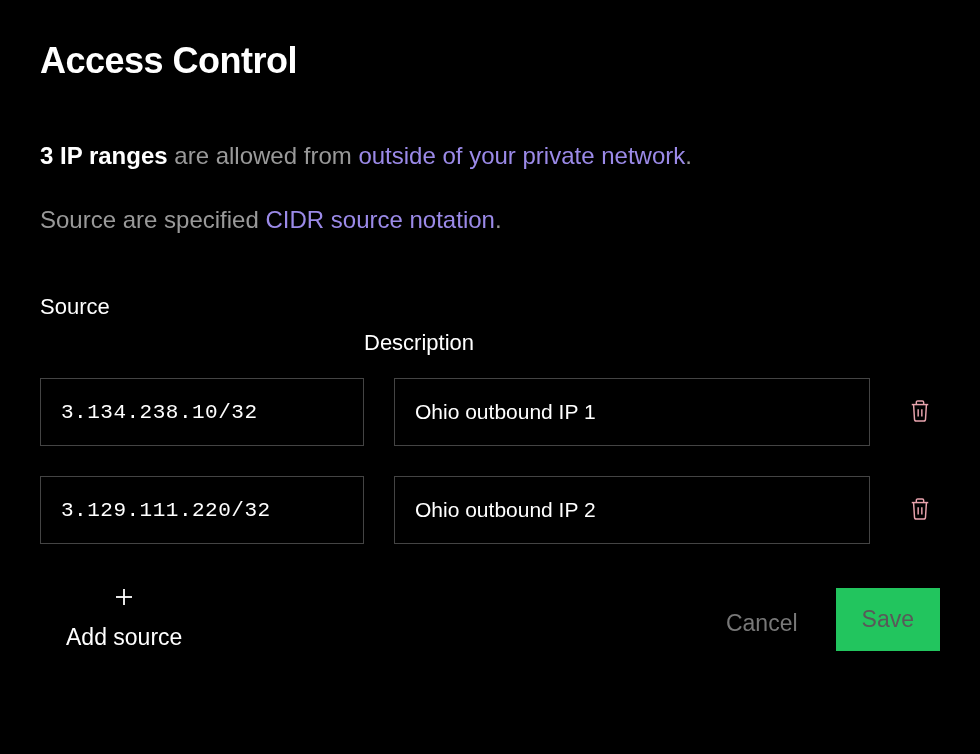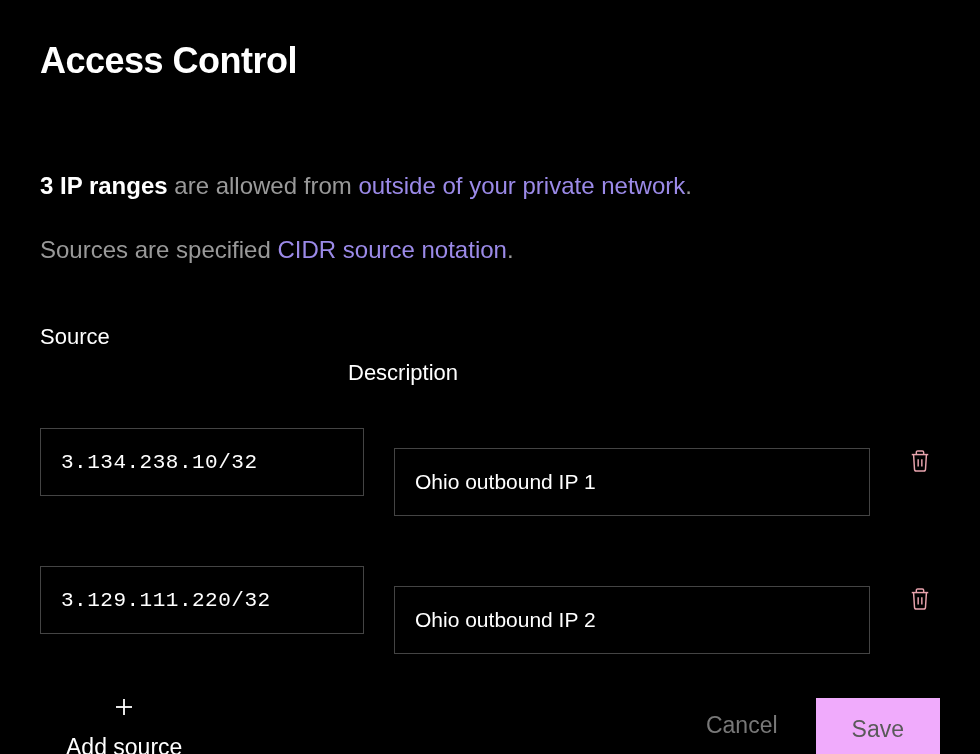--- a/index.html
+++ b/index.html
@@ -18,21 +18,21 @@
     }
 
     .container {
       padding: 40px;
     }
 
     .page-title {
       font-size: 36px;
       font-weight: 700;
       color: #ffffff;
-      margin-bottom: 90px;
+      margin-bottom: 60px;
       letter-spacing: -0.5px;
     }
 
     .info-line {
       font-size: 24px;
       color: #999999;
       margin-bottom: 26px;
       font-weight: 400;
       margin-top: 36px;
     }
@@ -46,21 +46,21 @@
       color: #9b8ae8;
       cursor: pointer;
     }
 
     .table-area {
       margin-top: 60px;
     }
 
     .headers {
       display: flex;
-      gap: 28px;
+      gap: 44px;
       margin-bottom: 22px;
     }
 
     .header-source {
       width: 280px;
       font-size: 22px;
       color: #ffffff;
       font-weight: 400;
     }
 
@@ -95,21 +95,20 @@
 
     .input-source {
       width: 324px;
       font-family: "Menlo", "Consolas", "Courier New", monospace;
       letter-spacing: 0.5px;
     }
 
     .input-description {
       flex: 1;
       font-family: inherit;
-      margin-top: 40px;
     }
 
     .delete-btn {
       width: 40px;
       background: transparent;
       border: none;
       cursor: pointer;
       display: flex;
       align-items: center;
       justify-content: center;
@@ -144,55 +143,55 @@
 
     .plus-icon {
       display: inline-flex;
       align-items: center;
       justify-content: center;
     }
 
     .actions {
       display: flex;
       gap: 30px;
-      align-items: flex-start;
+      align-items: flex-end;
     }
 
     .cancel-btn {
       background: transparent;
       border: none;
       color: #787878;
       font-size: 23px;
       cursor: pointer;
       font-family: inherit;
       padding: 14px 8px;
     }
 
     .save-btn {
-      background: #f0abfc;
+      background: #22c55e;
       border: none;
       color: #595959;
       font-size: 23px;
       cursor: pointer;
       font-family: inherit;
-      padding: 18px 36px;
+      padding: 18px 26px;
     }
   </style>
 </head>
 <body>
 
 <div class="container">
   <h1 class="page-title">Access Control</h1>
 
   <p class="info-line">
     <span class="bold">3 IP ranges</span><span> are allowed from </span><span class="link">outside of your private network</span><span>.</span>
   </p>
 
   <p class="info-line">
-    <span>Sources are specified </span><span class="link">CIDR source notation</span><span>.</span>
+    <span>Source are specified </span><span class="link">CIDR source notation</span><span>.</span>
   </p>
 
   <div class="table-area">
     <div class="headers">
       <div class="header-source">Source</div>
       <div class="header-description">Description</div>
       <div class="header-spacer"></div>
     </div>
 
     <div class="row">

